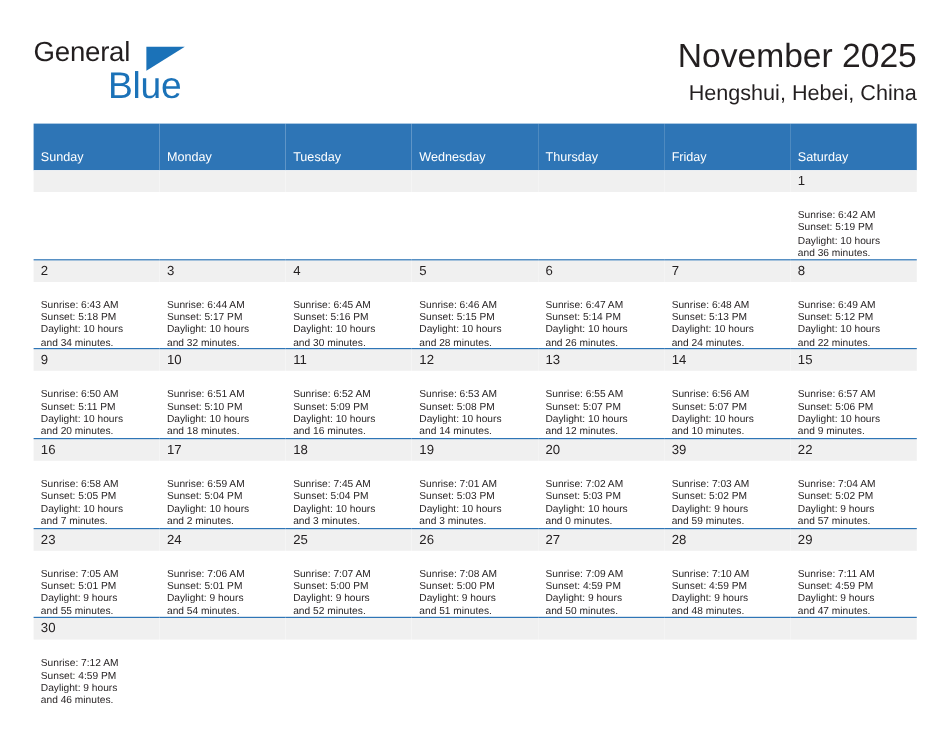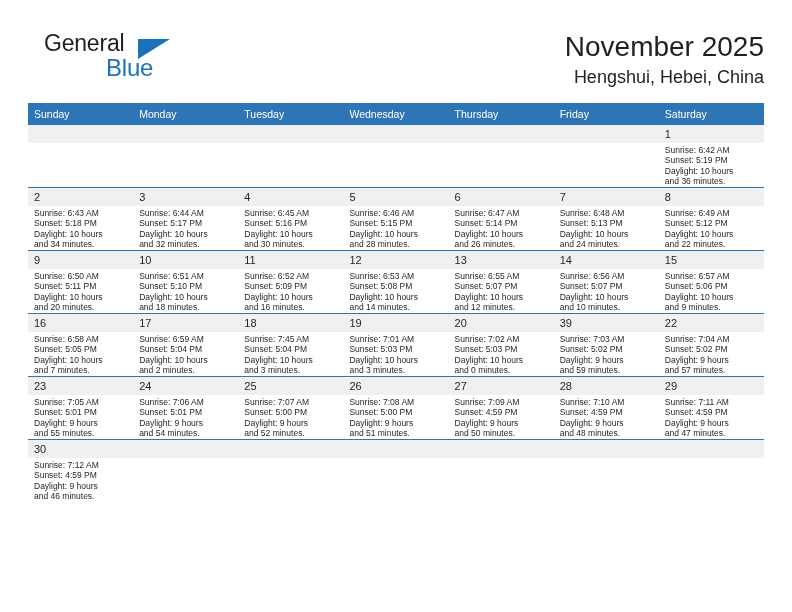--- a/index.html
+++ b/index.html
@@ -21,21 +21,20 @@
     box-sizing: border-box;
   }
 
   
   .header {
     position: absolute;
     left: 28px;
     top: 30px;
     right: 28px;
     height: 66px;
-    margin-left: 16px;
   }
   .logo {
     position: absolute;
     left: 0;
     top: 0;
     width: 200px;
     height: 60px;
   }
   .logo-general {
     position: absolute;
@@ -52,21 +51,21 @@
     top: 9px;
     width: 0;
     height: 0;
     border-left: 32px solid #1b72b8;
     border-bottom: 20px solid transparent;
   }
   .logo-blue {
     position: absolute;
     left: 62px;
     top: 24px;
-    font-size: 24px;
+    font-size: 31px;
     letter-spacing: -0.2px;
     color: #1b72b8;
     font-family: "Liberation Sans", sans-serif;
   }
   .title-wrap {
     position: absolute;
     right: 0;
     top: 0;
     text-align: right;
   }
@@ -93,21 +92,21 @@
     width: 736px;
     border-collapse: collapse;
     table-layout: fixed;
   }
   .calendar th {
     background: #2e75b6;
     color: #ffffff;
     font-size: 10.5px;
     font-weight: normal;
     text-align: left;
-    padding: 5px 0 5px 6px;
+    padding: 22px 0 5px 6px;
     height: 11px;
     border: none;
   }
   .calendar td {
     vertical-align: top;
     padding: 0;
     height: 62px;
     border-top: 1px solid #2e75b6;
     background: #ffffff;
   }
@@ -123,20 +122,21 @@
     height: 12px;
   }
   .daynum.empty {
     color: transparent;
   }
   .details {
     padding: 2px 4px 0 6px;
     font-size: 8.5px;
     line-height: 10.4px;
     color: #231f20;
+    margin-top: 12px;
   }
   .details div { white-space: nowrap; }
 </style>
 </head>
 <body>
 
 <div class="page">
 
   <div class="header">
 

